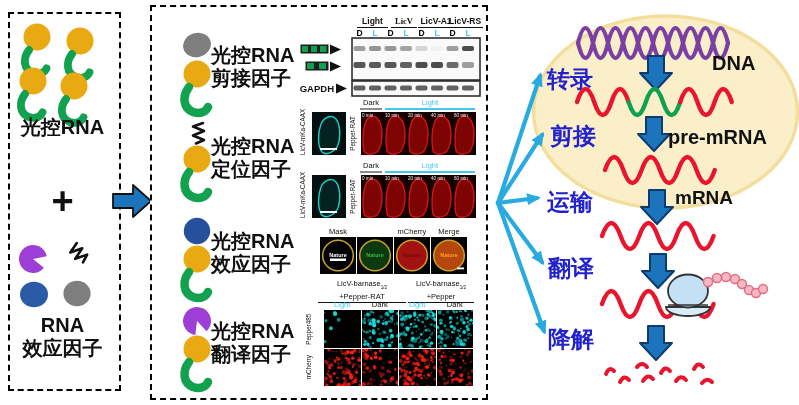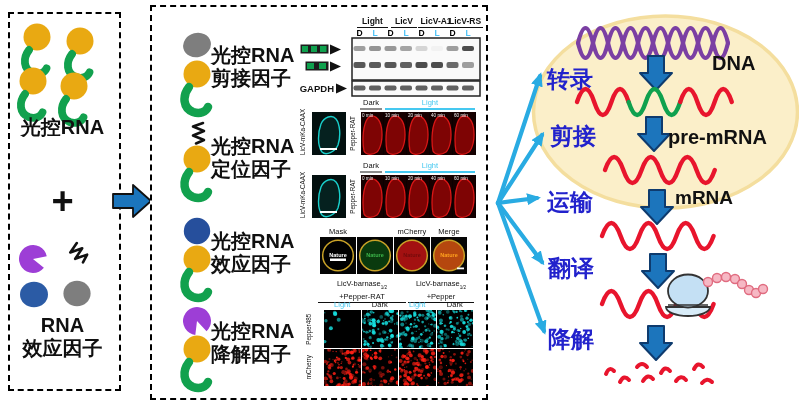--- a/index.html
+++ b/index.html
@@ -129,26 +129,26 @@
     <span style="display:block">效应因子</span>
   </div>
 
   <svg class="abs" style="left:174px;top:306px" width="46" height="88">
     <path d="M23,15 L35.7,9.1 A14,14 0 1 0 35.7,20.9 Z" fill="#9D3ED6" transform="rotate(72 23 15)"></path>
     <circle cx="23" cy="43" r="13.5" fill="#E9A912"></circle>
       <use href="#hookpath" transform="translate(15,56)"></use>
   </svg>
   <div class="flabel" style="left:211px;top:320px;">
     <span style="display:block">光控RNA</span>
-    <span style="display:block">降解因子</span>
+    <span style="display:block">翻译因子</span>
   </div>
 
   <div class="abs" style="left:296px;top:14px;width:190px;height:94px;">
     <span class="gtxt" style="left:61px;top:2px;width:31px;">Light</span>
-    <span class="gtxt" style="left:95px;top:2px;width:26px;">LicV</span>
+    <span class="gtxt" style="left:95px;top:2px;width:26px;font-family:Liberation Serif, serif;">LicV</span>
     <span class="gtxt" style="left:122px;top:2px;width:36px;">LicV-A1</span>
     <span class="gtxt" style="left:151px;top:2px;width:36px;">LicV-RS</span>
 
     <span class="dl" style="left:58.5px">D</span>
     <span class="dl l" style="left:74px">L</span>
     <span class="dl" style="left:89.5px">D</span>
     <span class="dl l" style="left:105px">L</span>
     <span class="dl" style="left:120.5px">D</span>
     <span class="dl l" style="left:136px">L</span>
     <span class="dl" style="left:151.5px">D</span>

